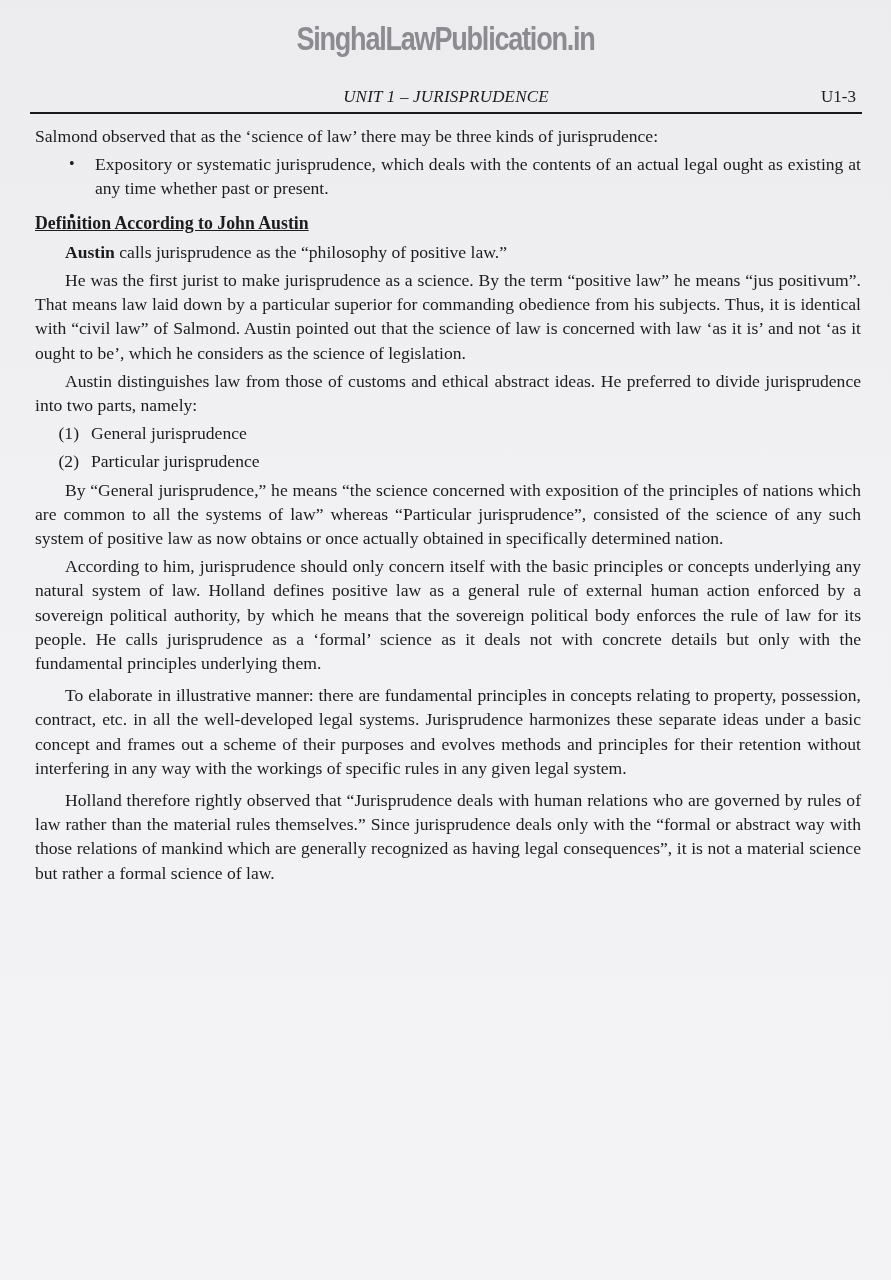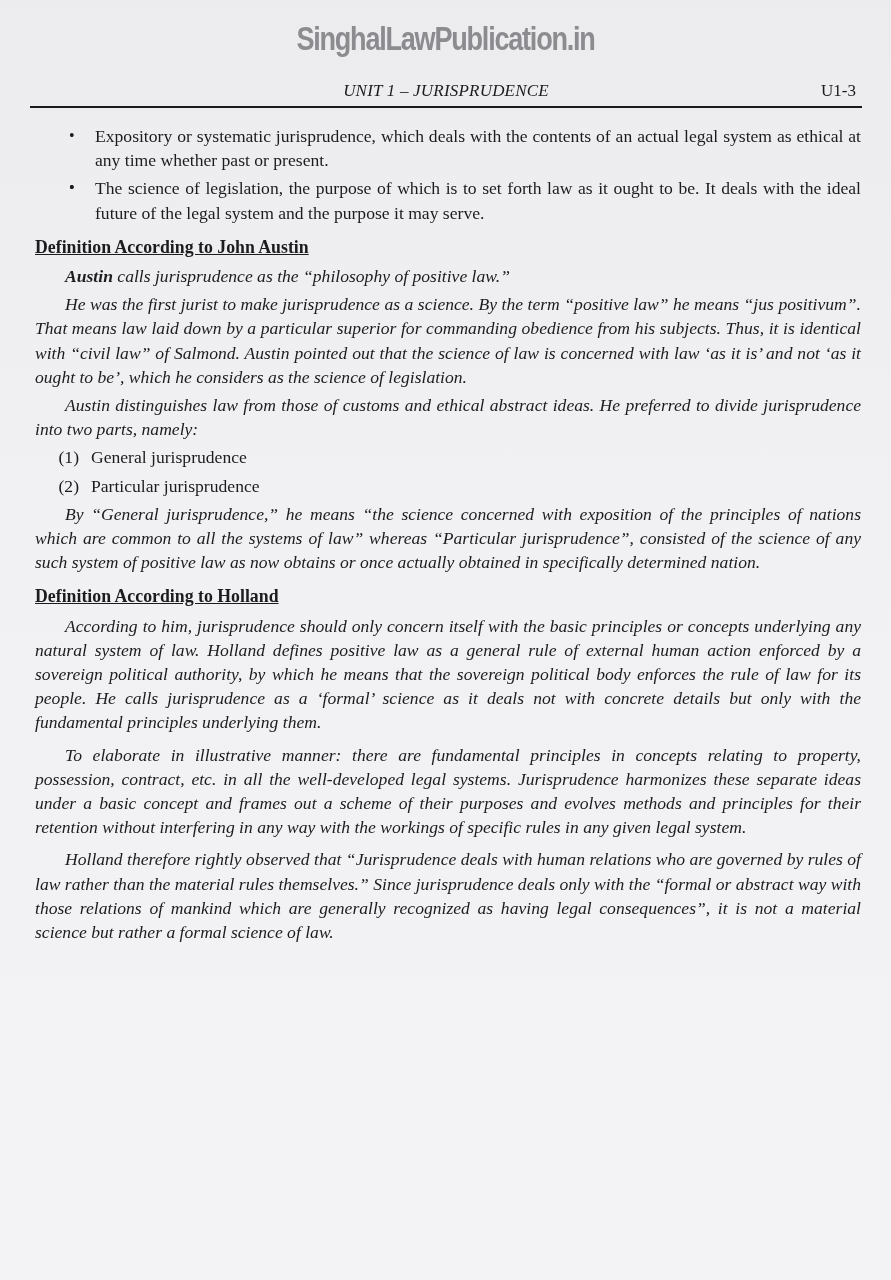--- a/index.html
+++ b/index.html
@@ -18,37 +18,37 @@
       position: absolute; left: 0; right: 0; top: 20px;
       text-align: center;
       font-family: "Liberation Sans", "DejaVu Sans", sans-serif;
       font-weight: bold;
       font-size: 33px;
       letter-spacing: -1.5px;
       transform: scaleX(0.82);
       color: #8c8c90;
     }
     .running-head {
-      position: absolute; left: 30px; top: 78px; width: 832px; height: 28px;
+      position: absolute; left: 30px; top: 84px; width: 832px; height: 28px;
       border-bottom: 2px solid #1a1a1a;
     }
     .running-head .title {
       position: absolute; left: 0; right: 0; top: 3px; text-align: center;
       font-style: italic; font-size: 17px; letter-spacing: 0.2px;
     }
     .running-head .pageno {
       position: absolute; right: 6px; top: 3px; font-size: 17px;
     }
     .content {
       position: absolute; left: 35px; top: 124px; width: 826px;
       font-size: 17.6px; line-height: 24.2px;
       text-align: justify;
     }
     p { margin: 0 0 4px 0; }
-    .indent { text-indent: 30px; font-style: italic; }
+    .indent { text-indent: 30px; }
     .heading {
       font-weight: bold; margin: 10px 0 5px 0; font-size: 17.8px; text-decoration: underline;
     }
     ul.bullets { list-style: none; margin: 0 0 4px 0; padding: 0 0 0 26px; }
     ul.bullets li { position: relative; padding-left: 34px; margin-bottom: 4px; }
     ul.bullets li .dot {
       position: absolute; left: 8px; top: 0; font-size: 16px;
     }
     ol.numbered { list-style: none; margin: 0 0 4px 0; padding: 0 0 0 0; }
     ol.numbered li { position: relative; padding-left: 56px; margin-bottom: 4px; }
@@ -62,32 +62,32 @@
 
   <div class="watermark">SinghalLawPublication.in</div>
 
   <div class="running-head">
     <span class="title">UNIT 1 – JURISPRUDENCE</span>
     <span class="pageno">U1-3</span>
   </div>
 
   <div class="content">
 
+    <p>Salmond observed that as the ‘science of law’ there may be three kinds of jurisprudence:</p>
 
     <ul class="bullets">
       <li>
         <span class="dot">•</span>
-        <span>Expository or systematic jurisprudence, which deals with the contents of an actual legal system as ethical at any time whether past or present.</span>
+        <span>Expository or systematic jurisprudence, which deals with the contents of an actual legal ought as existing at any time whether past or present.</span>
       </li>
       <li>
         <span class="dot">•</span>
       </li>
       <li>
         <span class="dot">•</span>
-        <span>The science of legislation, the purpose of which is to set forth law as it ought to be. It deals with the ideal future of the legal system and the purpose it may serve.</span>
       </li>
     </ul>
 
     <div class="heading">Definition According to John Austin</div>
 
     <p class="indent"><b>Austin</b><span> calls jurisprudence as the “philosophy of positive law.”</span></p>
 
     <p class="indent">He was the first jurist to make jurisprudence as a science. By the term “positive law” he means “jus positivum”. That means law laid down by a particular superior for commanding obedience from his subjects. Thus, it is identical with “civil law” of Salmond. Austin pointed out that the science of law is concerned with law ‘as it is’ and not ‘as it ought to be’, which he considers as the science of legislation.</p>
 
     <p class="indent" style="margin-top:0;">Austin distinguishes law from those of customs and ethical abstract ideas. He preferred to divide jurisprudence into two parts, namely:</p>
@@ -98,21 +98,20 @@
         <span>General jurisprudence</span>
       </li>
       <li>
         <span class="num">(2)</span>
         <span>Particular jurisprudence</span>
       </li>
     </ol>
 
     <p class="indent">By “General jurisprudence,” he means “the science concerned with exposition of the principles of nations which are common to all the systems of law” whereas “Particular jurisprudence”, consisted of the science of any such system of positive law as now obtains or once actually obtained in specifically determined nation.</p>
 
-    <div class="heading">Definition According to Holland</div>
 
 
     <p class="indent">According to him, jurisprudence should only concern itself with the basic principles or concepts underlying any natural system of law. Holland defines positive law as a general rule of external human action enforced by a sovereign political authority, by which he means that the sovereign political body enforces the rule of law for its people. He calls jurisprudence as a ‘formal’ science as it deals not with concrete details but only with the fundamental principles underlying them.</p>
 
     <p class="indent" style="margin-top:8px;">To elaborate in illustrative manner: there are fundamental principles in concepts relating to property, possession, contract, etc. in all the well-developed legal systems. Jurisprudence harmonizes these separate ideas under a basic concept and frames out a scheme of their purposes and evolves methods and principles for their retention without interfering in any way with the workings of specific rules in any given legal system.</p>
 
     <p class="indent" style="margin-top:8px;">Holland therefore rightly observed that “Jurisprudence deals with human relations who are governed by rules of law rather than the material rules themselves.” Since jurisprudence deals only with the “formal or abstract way with those relations of mankind which are generally recognized as having legal consequences”, it is not a material science but rather a formal science of law.</p>
 
   </div>
 </div>

